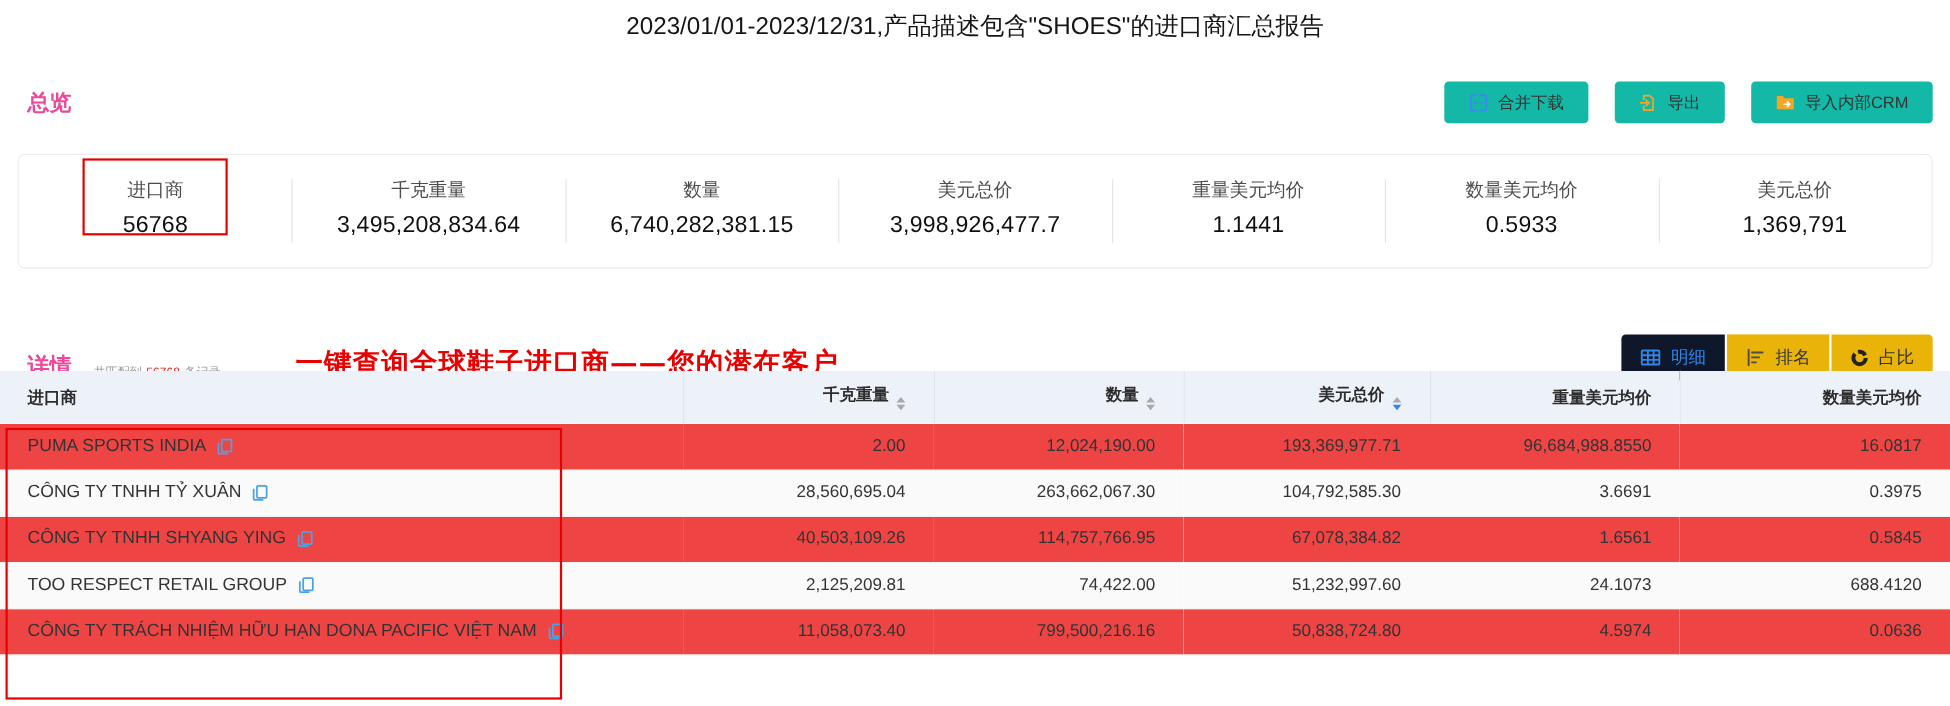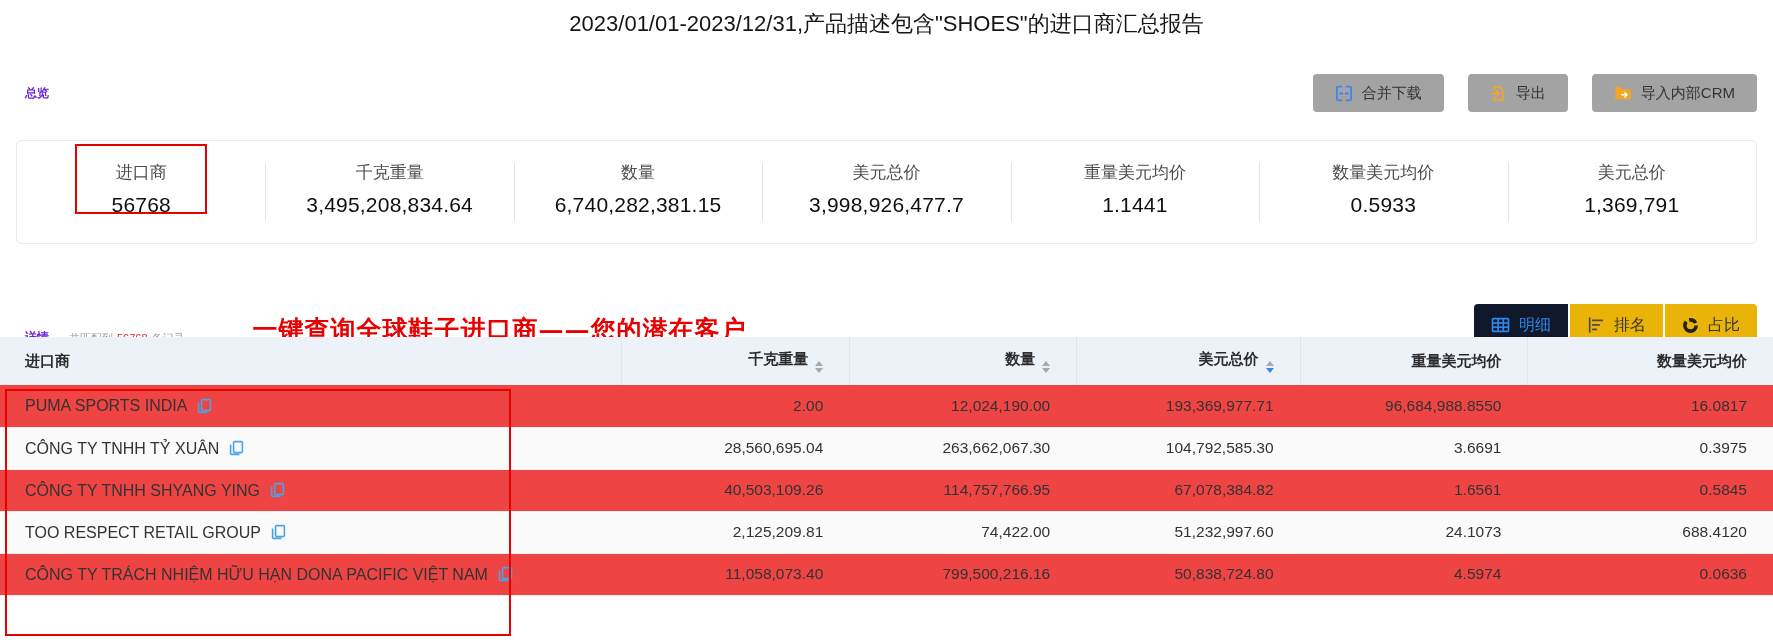--- a/index.html
+++ b/index.html
@@ -11,25 +11,25 @@
   
   .title {
     position:absolute; top:9px; left:0; right:0; text-align:center;
     font-size:22px; color:#151515;
   }
   
   .overview-bar {
     position:absolute; top:72px; left:25px; right:16px; height:42px;
     display:flex; align-items:center; justify-content:space-between;
   }
-  .section-heading { font-size:12px; font-weight:bold; color:#6d28d9; }
+  .section-heading { font-size:20px; font-weight:bold; color:#ec4899; }
   .actions { display:flex; gap:24px; }
   .btn {
     display:flex; align-items:center; gap:9px; height:38px; padding:0 22px;
-    background:#a3a3a3; border:none; border-radius:4px; font-size:15px; color:#333;
+    background:#14b8a6; border:none; border-radius:4px; font-size:15px; color:#333;
     font-family:inherit; cursor:pointer; white-space:nowrap;
   }
   .btn .icon, .tab .icon { display:inline-flex; align-items:center; }
   
   .stats-panel {
     position:absolute; top:140px; left:16px; right:16px; height:104px;
     border:1px solid #ebebeb; border-radius:6px; background:#fff;
     display:flex; align-items:center;
   }
   .stat { flex:1; position:relative; text-align:center; padding:20px 0 16px; height:100%; }

